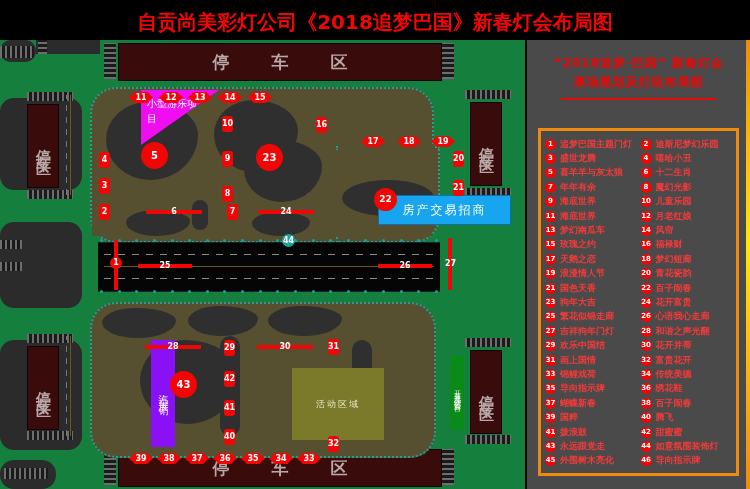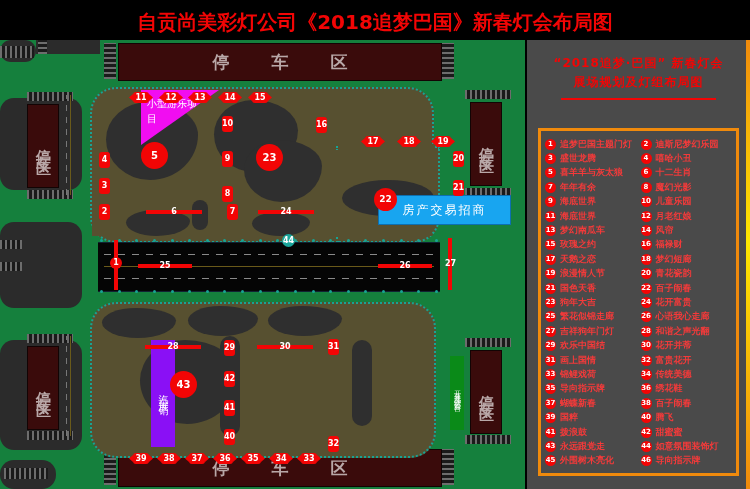--- a/index.html
+++ b/index.html
@@ -225,20 +225,21 @@
     <div class="blobd" style="left:188px;top:266px;width:70px;height:30px;"></div>
     <div class="blobd" style="left:268px;top:266px;width:74px;height:30px;"></div>
     <div class="blobd" style="left:140px;top:300px;width:98px;height:84px;"></div>
     <div class="blobd" style="left:220px;top:296px;width:20px;height:100px;border-radius:10px;"></div>
     <div class="blobd" style="left:352px;top:300px;width:20px;height:86px;border-radius:10px;"></div>
 
     <div class="fbox purple" style="left:104px;top:300px;width:24px;height:107px;">汽车展销</div>
 
     <div class="fbox green" style="left:403px;top:316px;width:14px;height:74px;">开幕式及演艺舞台</div>
 
+    <div class="fbox olive" style="left:245px;top:328px;width:92px;height:72px;">活动区域</div>
 
     <div class="mk cap" style="left:133px;top:52px;width:16px;">11</div>
     <div class="mk cap" style="left:163px;top:52px;width:16px;">12</div>
     <div class="mk cap" style="left:192px;top:52px;width:16px;">13</div>
     <div class="mk cap" style="left:222px;top:52px;width:16px;">14</div>
     <div class="mk cap" style="left:252px;top:52px;width:16px;">15</div>
 
     <div class="mk vbar" style="left:222px;top:76px;width:11px;height:16px;">10</div>
     <div class="mk vbar" style="left:222px;top:111px;width:11px;height:16px;">9</div>
     <div class="mk vbar" style="left:222px;top:146px;width:11px;height:16px;">8</div>

